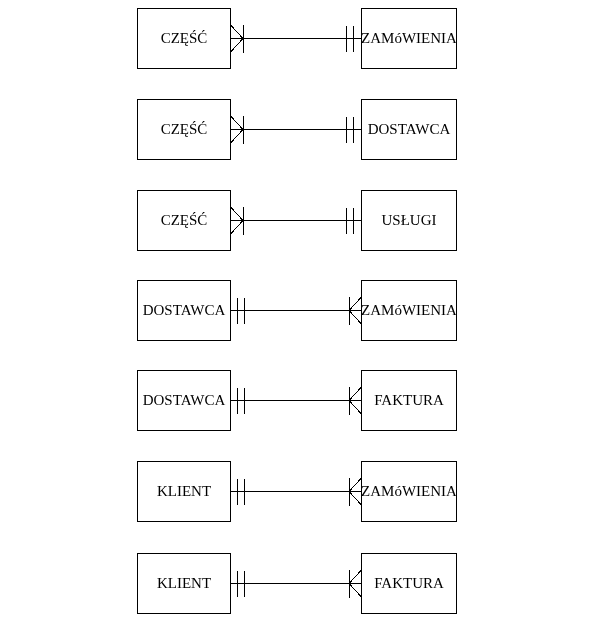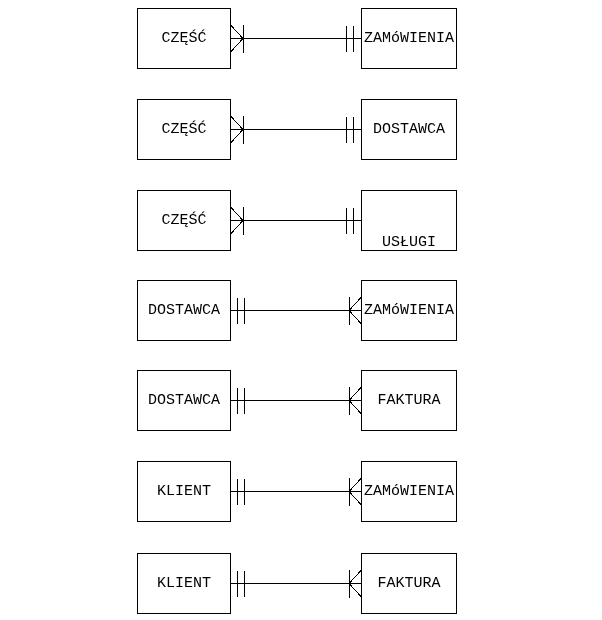--- a/index.html
+++ b/index.html
@@ -6,21 +6,21 @@
     margin: 0;
     padding: 0;
     background: #ffffff;
   }
   #canvas {
     position: relative;
     width: 583px;
     height: 620px;
     background: #ffffff;
     overflow: hidden;
-    font-family: Liberation Mono, monospace;
+    font-family: Liberation Serif, serif;
   }
   #connector-layer {
     position: absolute;
     left: 0;
     top: 0;
     width: 602px;
     height: 620px;
   }
   .entity-box {
     position: absolute;
@@ -124,21 +124,21 @@
       </div>
       <div class="entity-box" style="left: 137px; top: 99px; width: 94px; height: 61px;">
         <span class="entity-label">CZĘŚĆ</span>
       </div>
       <div class="entity-box" style="left: 361px; top: 99px; width: 96px; height: 61px;">
         <span class="entity-label">DOSTAWCA</span>
       </div>
       <div class="entity-box" style="left: 137px; top: 190px; width: 94px; height: 61px;">
         <span class="entity-label">CZĘŚĆ</span>
       </div>
-      <div class="entity-box" style="left: 361px; top: 190px; width: 96px; height: 61px; align-items: flex-end;">
+      <div class="entity-box" style="left: 361px; top: 190px; width: 96px; height: 61px;">
         <span class="entity-label">USŁUGI</span>
       </div>
       <div class="entity-box" style="left: 137px; top: 280px; width: 94px; height: 61px;">
         <span class="entity-label">DOSTAWCA</span>
       </div>
       <div class="entity-box" style="left: 361px; top: 280px; width: 96px; height: 61px;">
         <span class="entity-label">ZAMóWIENIA</span>
       </div>
       <div class="entity-box" style="left: 137px; top: 370px; width: 94px; height: 61px;">
         <span class="entity-label">DOSTAWCA</span>

